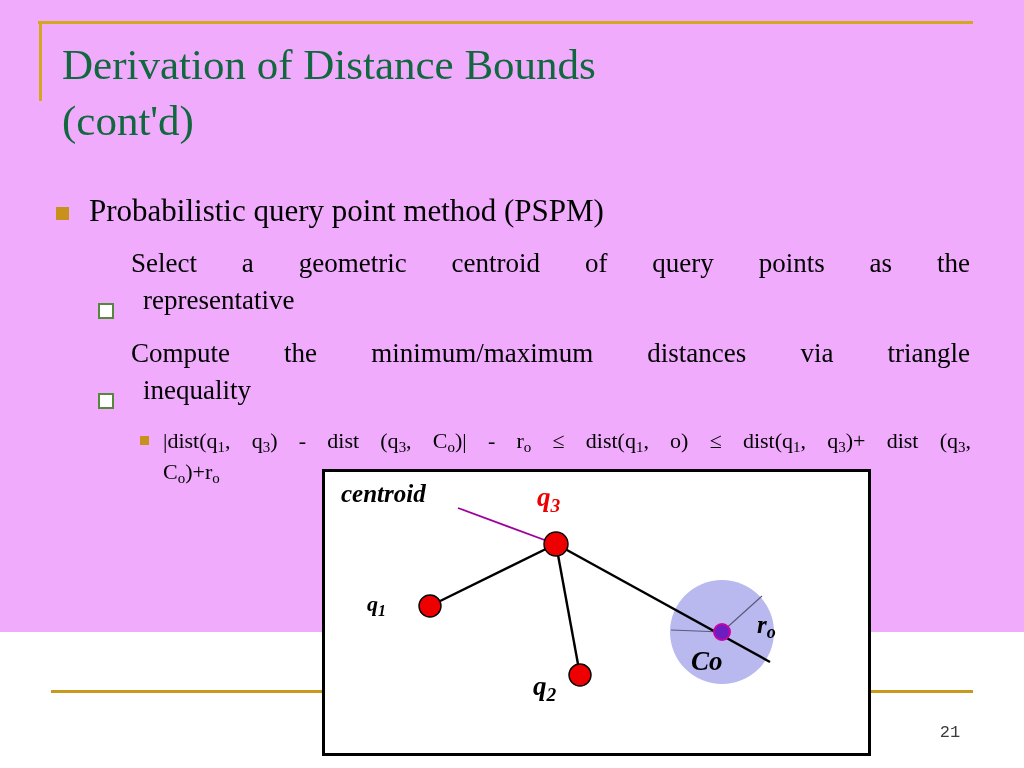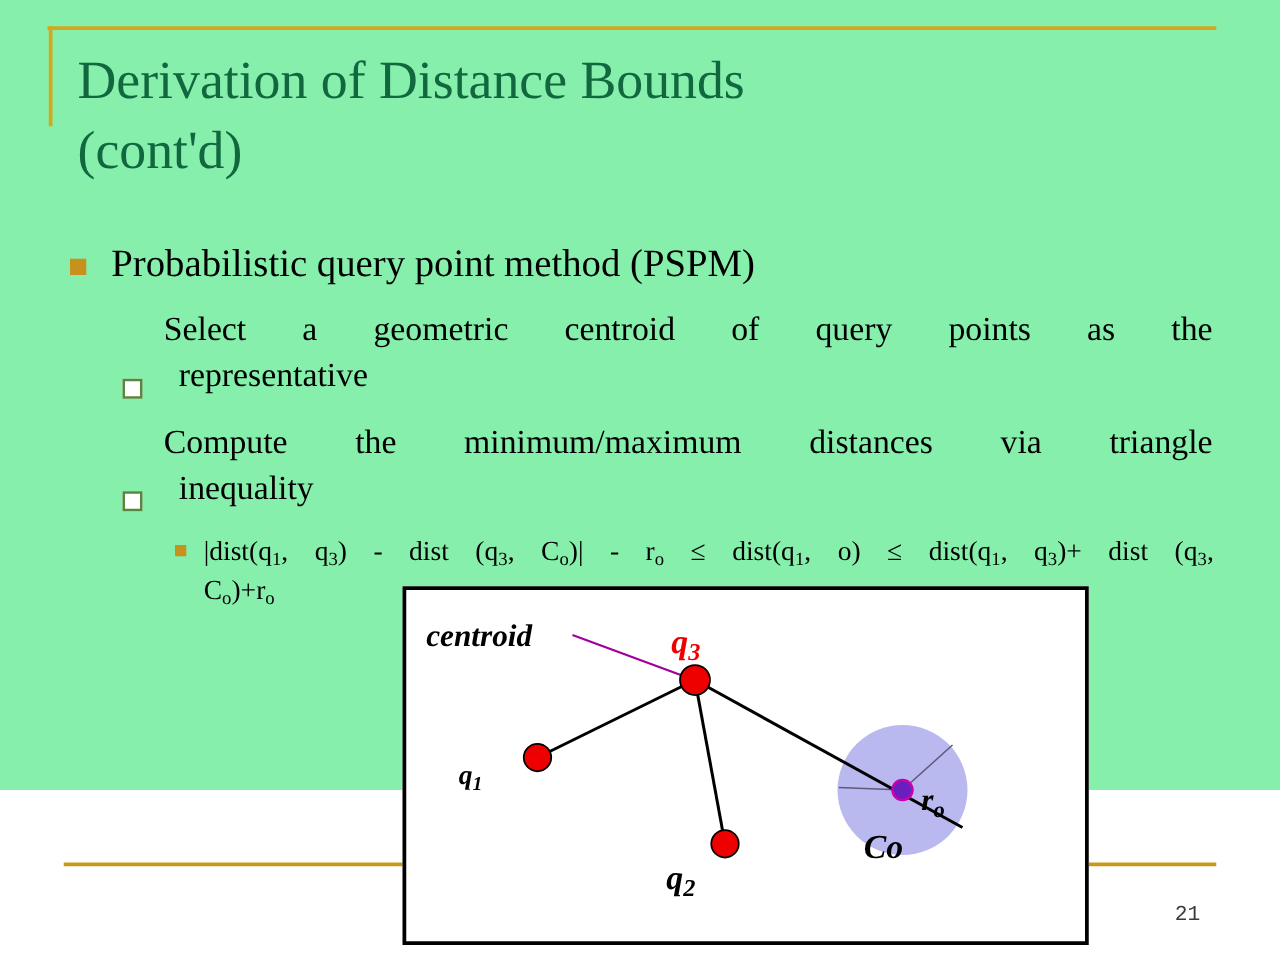--- a/index.html
+++ b/index.html
@@ -14,21 +14,21 @@
     font-family: "Liberation Serif", "DejaVu Serif", serif;
     overflow: hidden;
     position: relative;
   }
 
   #slide {
     position: absolute;
     left: 0; top: 0;
     width: 1024px;
     height: 632px;
-    background: #86efac;
+    background: #f0abfc;
   }
 
   
   .rule-top {
     position: absolute;
     left: 38px;
     top: 21px;
     width: 935px;
     height: 3px;
     background: #d4a81e;
@@ -180,32 +180,31 @@
     height: 100%;
     display: block;
   }
   .dg-label {
     position: absolute;
     font-family: "Liberation Serif", "DejaVu Serif", serif;
     font-weight: bold;
     font-style: italic;
     color: #000000;
     white-space: nowrap;
-    margin-top: 16px;
   }
   .dg-label sub {
     font-size: 0.72em;
     vertical-align: -0.3em;
   }
   .lbl-centroid { left: 16px;  top: 8px;   font-size: 25px; }
   .lbl-q3       { left: 212px; top: 10px;  font-size: 27px; color: #ee0000; }
   .lbl-q1       { left: 42px;  top: 119px; font-size: 22px; }
   .lbl-q2       { left: 208px; top: 199px; font-size: 27px; }
   .lbl-co       { left: 366px; top: 174px; font-size: 27px; }
-  .lbl-ro       { left: 412px; top: 139px; font-size: 25px; }
+  .lbl-ro       { left: 432px; top: 139px; font-size: 25px; }
   .lbl-obj      { left: 278px; top: 224px; font-size: 25px; }
 
   
   .page-num {
     position: absolute;
     left: 930px;
     top: 723px;
     width: 40px;
     text-align: center;
     font-size: 17px;

